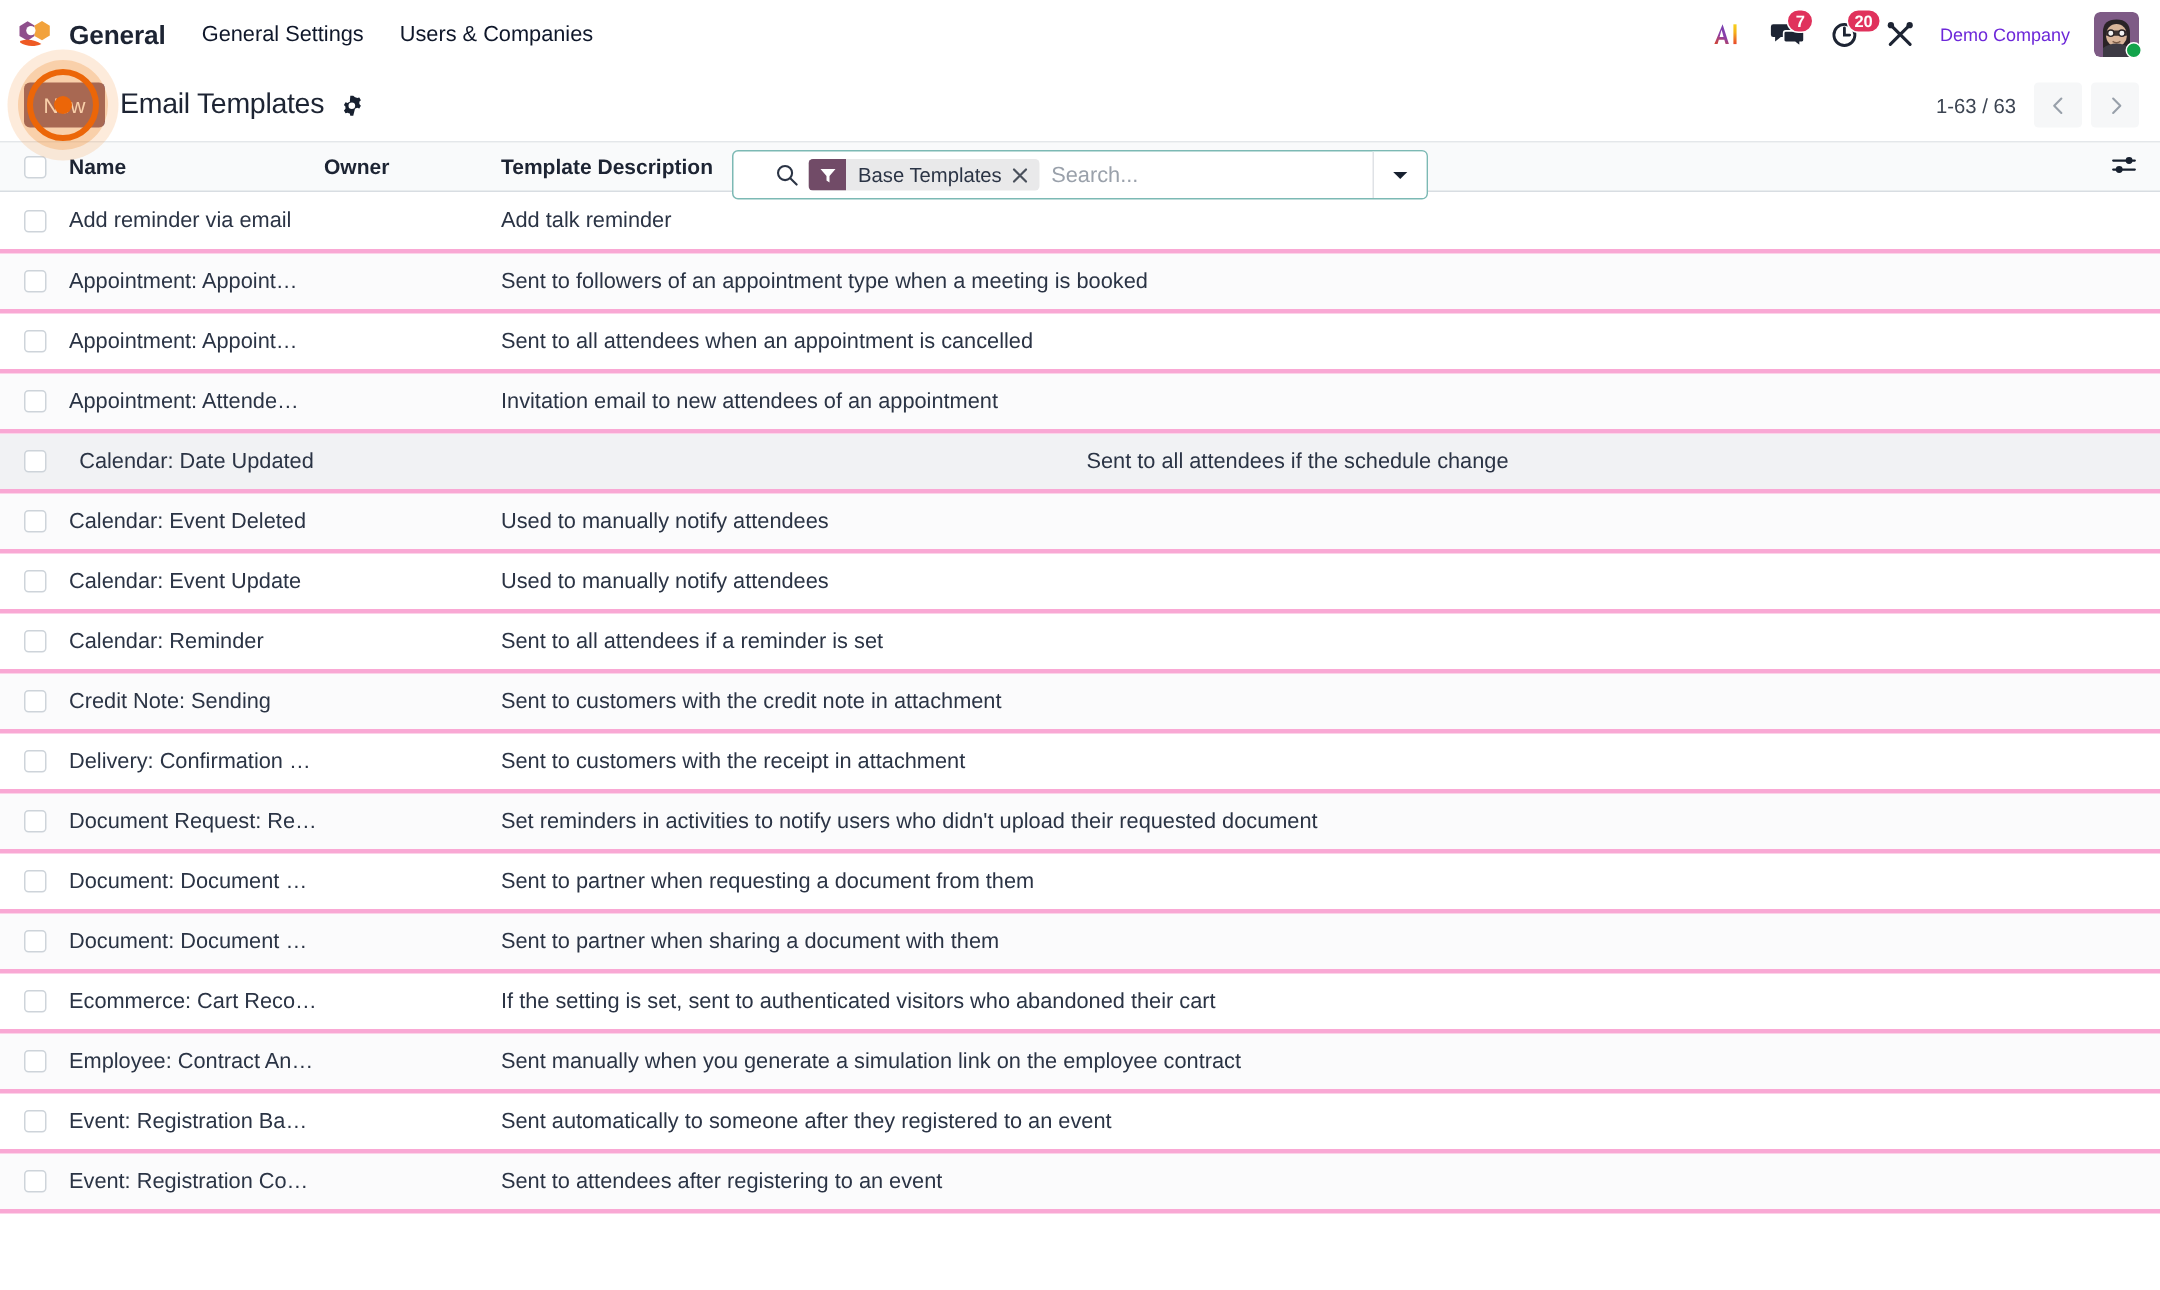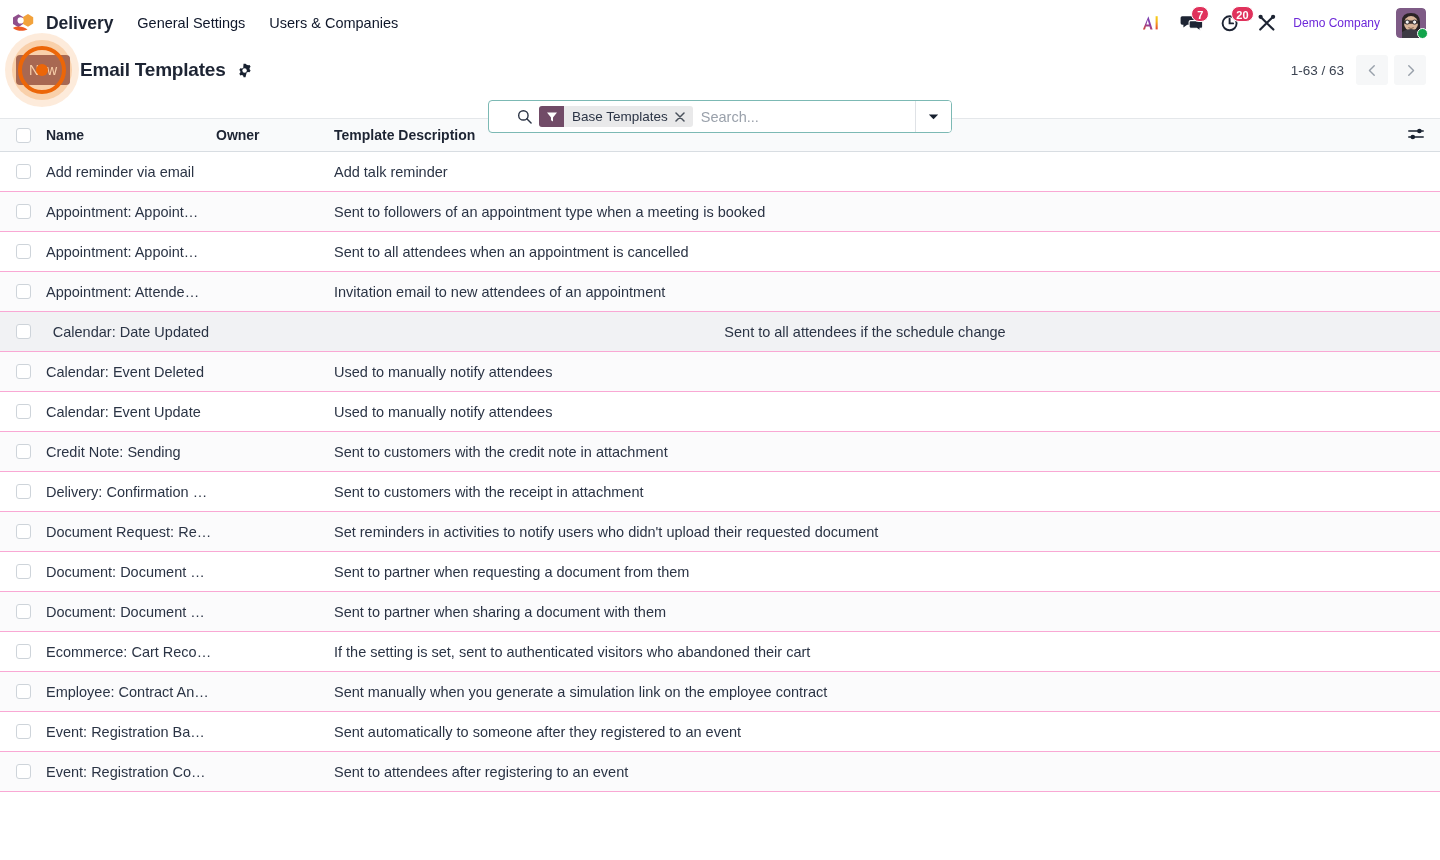--- a/index.html
+++ b/index.html
@@ -61,21 +61,21 @@
   }
   .cp-left { display: flex; align-items: center; gap: 10px; min-width: 0; }
   .new-button {
     background: #714b67; color: #ffffff;
     border: none; border-radius: 4px;
     height: 30px; padding: 0 13px;
     font-size: 14px; font-weight: 500; font-family: inherit;
     cursor: pointer; white-space: nowrap;
   }
   .breadcrumb-title {
-    font-size: 19px; font-weight: 700; color: #1d2433;
+    font-size: 19px; font-weight: 400; color: #1d2433;
     letter-spacing: -0.2px; white-space: nowrap;
   }
   .gear-icon-btn { display: inline-flex; align-items: center; cursor: pointer; margin-left: 2px; }
 
   
   .searchview {
     position: absolute; left: 488px; top: 54px;
     width: 464px; height: 33px;
     display: flex; align-items: center;
     background: #fff;
@@ -113,37 +113,37 @@
   
   .cp-right { margin-left: auto; display: flex; align-items: center; gap: 6px; }
   .pager-value { font-size: 13.5px; color: #3c4452; white-space: nowrap; margin-right: 6px; }
   .pager-btn {
     width: 32px; height: 30px; background: #f6f7f8;
     border: none; border-radius: 3px;
     display: flex; align-items: center; justify-content: center; cursor: pointer;
   }
 
   
-  .list-wrap { width: 100%; margin-top: 24px; }
+  .list-wrap { width: 100%; }
   table.o-list { width: 100%; border-collapse: collapse; table-layout: fixed; }
   thead tr {
     background: #f9fafb;
     border-top: 1px solid #e4e7ea;
     border-bottom: 1px solid #d8dde2;
   }
   th {
     text-align: left; font-size: 14px; font-weight: 700; color: #1d2433;
     height: 33px; padding: 0; vertical-align: middle;
   }
   th.col-check, td.col-check { width: 46px; padding-left: 16px; }
   th.col-name, td.col-name { width: 170px; }
   th.col-owner, td.col-owner { width: 118px; }
   th.col-desc, td.col-desc { padding-left: 0; }
   th.col-optional { width: 44px; text-align: right; padding-right: 16px; }
-  tbody tr { border-bottom: 1px solid #f9a8d4; height: 40px; background: #fff; }
+  tbody tr { border-bottom: 3px solid #f9a8d4; height: 40px; background: #fff; }
   tbody tr.row-alt { background: #fbfbfc; }
   tbody tr.row-hover { background: #f1f2f4; text-align: center; }
   td {
     font-size: 14.5px; color: #2b3445; padding: 0; vertical-align: middle;
     white-space: nowrap; overflow: hidden; text-overflow: ellipsis;
   }
   .cb {
     width: 15px; height: 15px; border: 1px solid #ced4da;
     border-radius: 3px; background: #fff; display: block; cursor: pointer;
   }
@@ -170,21 +170,21 @@
 
   <span class="brand-logo">
     <svg viewBox="0 0 26 26" width="26" height="26" aria-hidden="true">
       <path d="M3 7.5 L8.4 4.2 L13 7 L13 14 L8.4 17.2 L3 14 Z" fill="#8f4f8c"></path>
       <path d="M13 7 L18 4 L23.2 7.2 L23.2 13.6 L18 16.8 L13 14 Z" fill="#f2a23b"></path>
       <path d="M3.4 17.4 C8 15.6 13.6 16.4 17.6 19.4 C12.8 21.6 7 21 3.4 18.4 Z" fill="#ee5a24"></path>
       <circle cx="10.6" cy="10.4" r="3.1" fill="#ffffff"></circle>
     </svg>
   </span>
 
-  <span class="nav-app-name">Delivery</span>
+  <span class="nav-app-name">General</span>
 
   <div class="nav-menu">
     <span class="nav-menu-item">General Settings</span>
     <span class="nav-menu-item">Users &amp; Companies</span>
   </div>
 
   <div class="nav-right">
 
     <span class="nav-icon-btn">
       <svg width="22" height="20" viewBox="0 0 22 20" aria-hidden="true">
@@ -392,20 +392,29 @@
         </tr>
         <tr>
           <td class="col-check">
             <span class="cb"></span>
           </td>
           <td class="col-name">Calendar: Event Update</td>
           <td class="col-owner"></td>
           <td class="col-desc">Used to manually notify attendees</td>
           <td class="col-optional"></td>
         </tr>
+        <tr>
+          <td class="col-check">
+            <span class="cb"></span>
+          </td>
+          <td class="col-name">Calendar: Reminder</td>
+          <td class="col-owner"></td>
+          <td class="col-desc">Sent to all attendees if a reminder is set</td>
+          <td class="col-optional"></td>
+        </tr>
         <tr class="row-alt">
           <td class="col-check">
             <span class="cb"></span>
           </td>
           <td class="col-name">Credit Note: Sending</td>
           <td class="col-owner"></td>
           <td class="col-desc">Sent to customers with the credit note in attachment</td>
           <td class="col-optional"></td>
         </tr>
         <tr>

